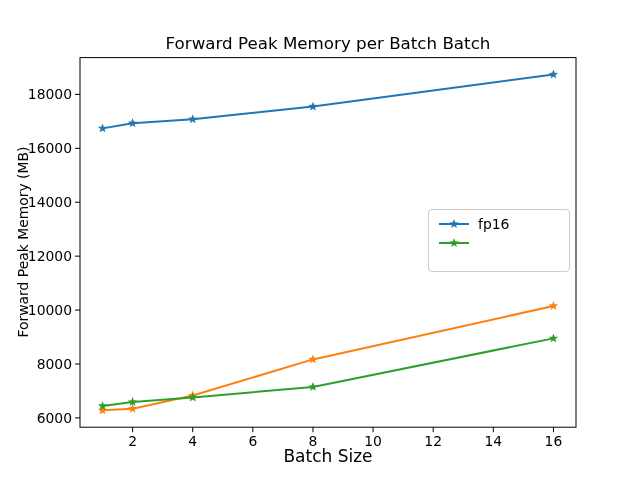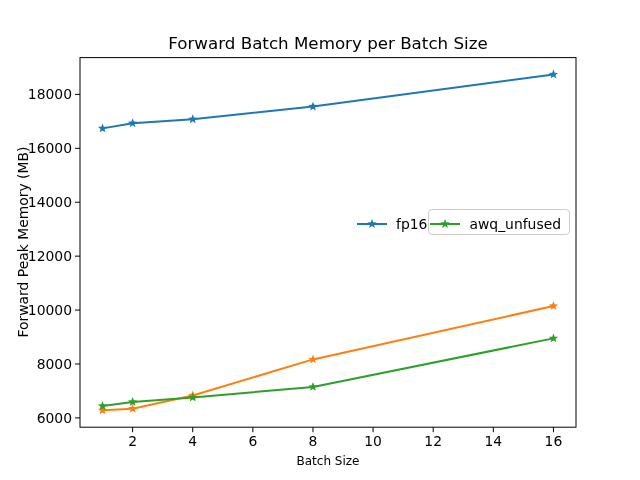--- a/index.html
+++ b/index.html
@@ -34,44 +34,43 @@
     font-size: 16.7px;
     line-height: 20px;
     white-space: nowrap;
   }
   .x-label {
     position: absolute;
     left: 80px;
     top: 446px;
     width: 496px;
     text-align: center;
-    font-size: 12px;
+    font-size: 17px;
     white-space: nowrap;
-    margin-top: 8px;
   }
   .y-label {
     position: absolute;
     left: 23px;
     top: 242px;
     transform: translate(-50%, -50%) rotate(-90deg);
     font-size: 13.9px;
     white-space: nowrap;
   }
   .legend {
     position: absolute;
     left: 428px;
     top: 209px;
     width: 142px;
     box-sizing: border-box;
     border: 1px solid #cccccc;
     border-radius: 4px;
     background: rgba(255, 255, 255, 0.8);
-    padding: 5px 8px 2px 9px;
+    padding: 5px 8px 20px 9px;
     display: flex;
-    flex-direction: row;
+    flex-direction: column;
     justify-content: flex-end;
     gap: 2px;
   }
   .legend-item {
     display: flex;
     align-items: center;
     height: 17px;
     gap: 8px;
   }
   .legend-label {
@@ -127,32 +126,31 @@
       <path d="M192.73,390.62L193.96,393.82L197.39,394.01L194.72,396.17L195.61,399.49L192.73,397.62L189.85,399.49L190.73,396.17L188.07,394.01L191.49,393.82Z" fill="#ff7f0e"></path>
       <path d="M312.97,354.50L314.20,357.70L317.63,357.89L314.97,360.05L315.85,363.36L312.97,361.50L310.09,363.36L310.97,360.05L308.31,357.89L311.74,357.70Z" fill="#ff7f0e"></path>
       <path d="M553.45,301.12L554.69,304.32L558.11,304.51L555.45,306.67L556.33,309.99L553.45,308.12L550.57,309.99L551.46,306.67L548.79,304.51L552.22,304.32Z" fill="#ff7f0e"></path>
       <polyline points="102.55,406.04 132.61,401.99 192.73,397.41 312.97,386.90 553.45,338.37" fill="none" stroke="#2ca02c" stroke-width="2" stroke-linejoin="round"></polyline>
       <path d="M102.55,401.14L103.78,404.34L107.21,404.52L104.54,406.69L105.43,410.00L102.55,408.14L99.67,410.00L100.55,406.69L97.89,404.52L101.31,404.34Z" fill="#2ca02c"></path>
       <path d="M132.61,397.09L133.84,400.29L137.27,400.48L134.60,402.64L135.49,405.96L132.61,404.09L129.73,405.96L130.61,402.64L127.95,400.48L131.37,400.29Z" fill="#2ca02c"></path>
       <path d="M192.73,392.51L193.96,395.71L197.39,395.90L194.72,398.06L195.61,401.38L192.73,399.51L189.85,401.38L190.73,398.06L188.07,395.90L191.49,395.71Z" fill="#2ca02c"></path>
       <path d="M312.97,382.00L314.20,385.20L317.63,385.38L314.97,387.55L315.85,390.86L312.97,389.00L310.09,390.86L310.97,387.55L308.31,385.38L311.74,385.20Z" fill="#2ca02c"></path>
       <path d="M553.45,333.47L554.69,336.67L558.11,336.86L555.45,339.02L556.33,342.34L553.45,340.47L550.57,342.34L551.46,339.02L548.79,336.86L552.22,336.67Z" fill="#2ca02c"></path>
     </svg>
-  <div class="chart-title">Forward Batch Memory per Batch Size</div>
+  <div class="chart-title">Forward Peak Memory per Batch Batch</div>
   <div class="x-label">Batch Size</div>
   <div class="y-label">Forward Peak Memory (MB)</div>
   <div class="legend" id="legend">
       <div class="legend-item">
         <svg width="32" height="14">
           <line x1="1" x2="31" y1="7" y2="7" stroke="#1f77b4" stroke-width="2"></line>
           <path d="M16.00,2.10L17.23,5.30L20.66,5.49L18.00,7.65L18.88,10.96L16.00,9.10L13.12,10.96L14.00,7.65L11.34,5.49L14.77,5.30Z" fill="#1f77b4"></path>
         </svg>
         <span class="legend-label">fp16</span>
       </div>
       <div class="legend-item">
         <svg width="32" height="14">
           <line x1="1" x2="31" y1="7" y2="7" stroke="#2ca02c" stroke-width="2"></line>
           <path d="M16.00,2.10L17.23,5.30L20.66,5.49L18.00,7.65L18.88,10.96L16.00,9.10L13.12,10.96L14.00,7.65L11.34,5.49L14.77,5.30Z" fill="#2ca02c"></path>
         </svg>
-        <span class="legend-label">awq_unfused</span>
       </div>
     </div>
 </div>
 
 </body></html>

